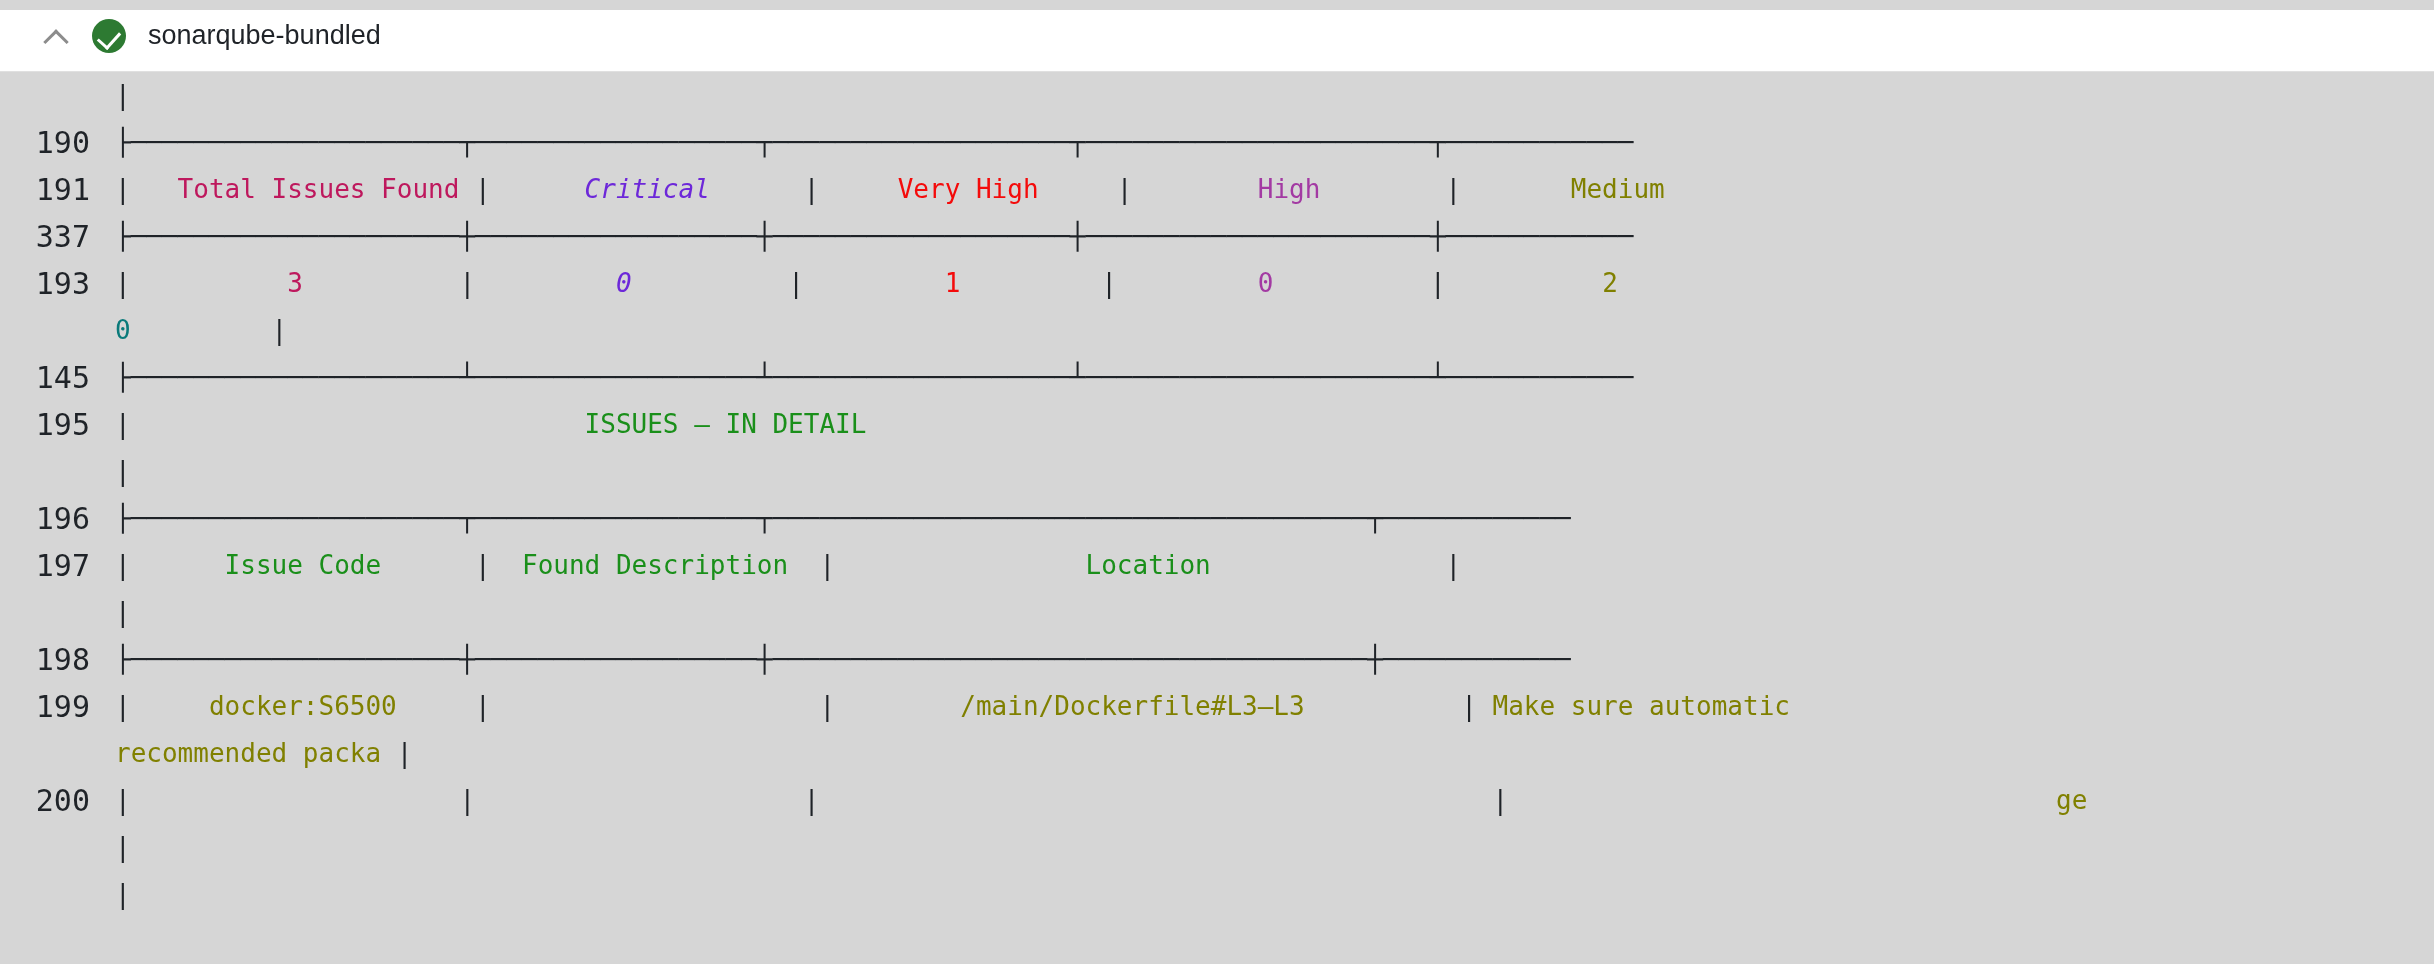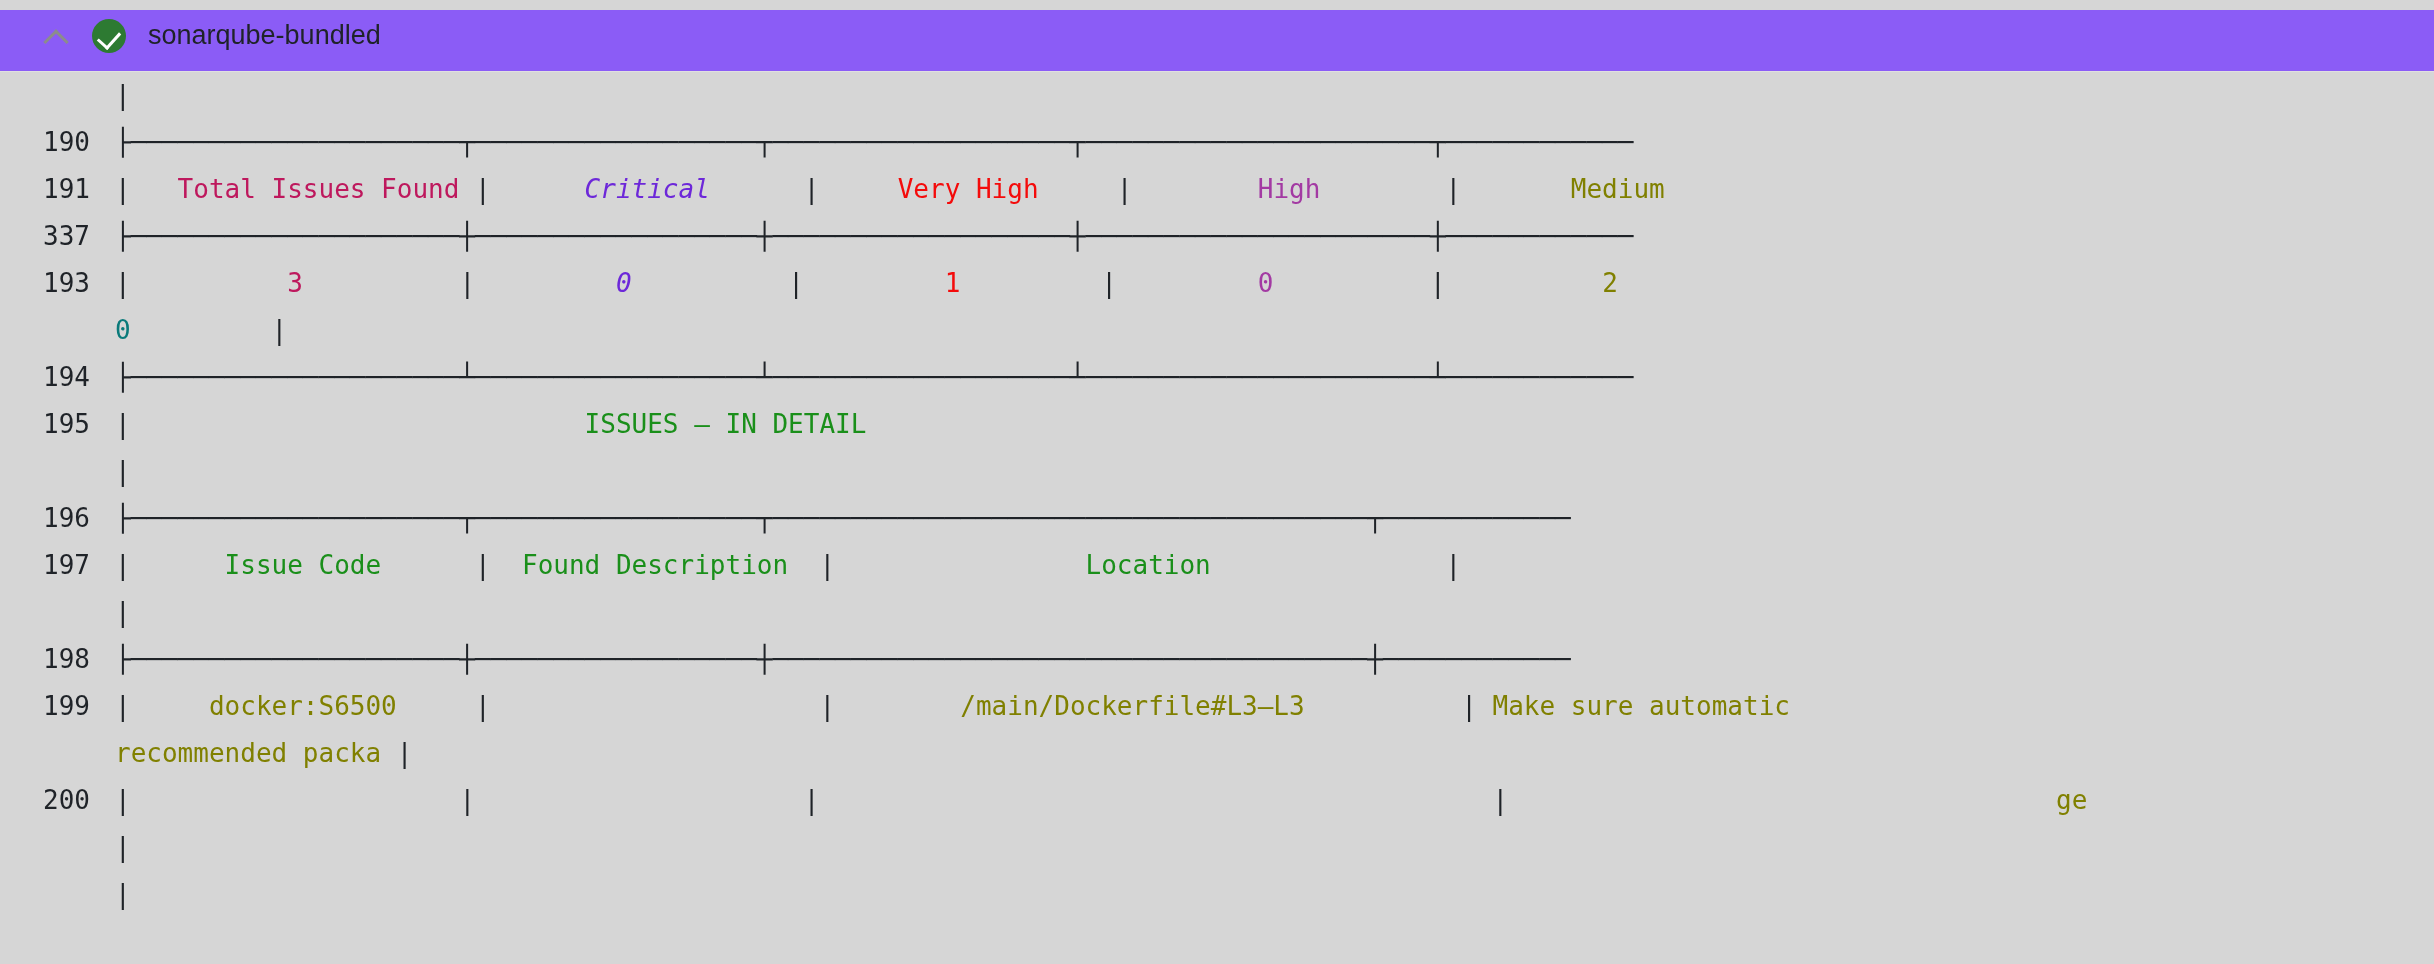--- a/index.html
+++ b/index.html
@@ -10,21 +10,21 @@
     overflow: hidden;
     background: #d6d6d6;
     font-family: "Liberation Sans", sans-serif;
   }
 
   
   #step-header {
     position: absolute;
     top: 0; left: 0;
     width: 2434px; height: 72px;
-    background: #8b5cf6;
+    background: #ffffff;
     display: flex;
     align-items: center;
     padding-left: 42px;
     border-bottom: 1px solid #e0e0e0;
   }
   #step-header .topline {
     position: absolute; top: 0; left: 0;
     width: 100%; height: 10px;
     background: #d6d6d6;
   }
@@ -88,21 +88,21 @@
     white-space: pre;
     min-height: 47px;
   }
   .ln {
     flex: 0 0 auto;
     width: 90px;
     text-align: right;
     padding-right: 0px;
     color: #1f2328;
     font-family: "DejaVu Sans Mono", "Liberation Mono", monospace;
-    font-size: 26px;
+    font-size: 30px;
     user-select: none;
   }
   .content {
     flex: 1 1 auto;
     padding-left: 25px;
     white-space: pre;
     overflow: visible;
   }
   .log-line.wrapped .ln { visibility: hidden; }
 
@@ -127,21 +127,21 @@
 </div>
 
 <div id="log-body">
   <div id="log-lines">
       <div class="log-line"><span class="ln"></span><span class="content"><span class="c-default">|</span></span></div>
       <div class="log-line"><span class="ln">190</span><span class="content"><span class="c-default">├─────────────────────┬──────────────────┬───────────────────┬──────────────────────┬────────────</span></span></div>
       <div class="log-line"><span class="ln">191</span><span class="content"><span class="c-default">|</span><span class="c-blue">   Total Issues Found </span><span class="c-default">|</span><span class="c-maroon">      Critical      </span><span class="c-default">|</span><span class="c-red">     Very High     </span><span class="c-default">|</span><span class="c-magenta">        High        </span><span class="c-default">|</span><span class="c-olive">       Medium       </span></span></div>
       <div class="log-line"><span class="ln">337</span><span class="content"><span class="c-default">├─────────────────────┼──────────────────┼───────────────────┼──────────────────────┼────────────</span></span></div>
       <div class="log-line"><span class="ln">193</span><span class="content"><span class="c-default">|</span><span class="c-blue">          3          </span><span class="c-default">|</span><span class="c-maroon">         0          </span><span class="c-default">|</span><span class="c-red">         1         </span><span class="c-default">|</span><span class="c-magenta">         0          </span><span class="c-default">|</span><span class="c-olive">          2         </span></span></div>
       <div class="log-line wrapped"><span class="ln"></span><span class="content"><span class="c-teal">0</span><span class="c-default">         </span><span class="c-default">|</span></span></div>
-      <div class="log-line"><span class="ln">194</span><span class="content"><span class="c-default">├─────────────────────┴──────────────────┴───────────────────┴──────────────────────┴────────────</span></span></div>
+      <div class="log-line"><span class="ln">145</span><span class="content"><span class="c-default">├─────────────────────┴──────────────────┴───────────────────┴──────────────────────┴────────────</span></span></div>
       <div class="log-line"><span class="ln">195</span><span class="content"><span class="c-default">|</span><span class="c-green">                             ISSUES — IN DETAIL</span></span></div>
       <div class="log-line wrapped"><span class="ln"></span><span class="content"><span class="c-default">|</span></span></div>
       <div class="log-line"><span class="ln">196</span><span class="content"><span class="c-default">├─────────────────────┬──────────────────┬──────────────────────────────────────┬────────────</span></span></div>
       <div class="log-line"><span class="ln">197</span><span class="content"><span class="c-default">|</span><span class="c-green">      Issue Code      </span><span class="c-default">|</span><span class="c-green">  Found Description  </span><span class="c-default">|</span><span class="c-green">                Location               </span><span class="c-default">|</span></span></div>
       <div class="log-line wrapped"><span class="ln"></span><span class="content"><span class="c-default">|</span></span></div>
       <div class="log-line"><span class="ln">198</span><span class="content"><span class="c-default">├─────────────────────┼──────────────────┼──────────────────────────────────────┼────────────</span></span></div>
       <div class="log-line"><span class="ln">199</span><span class="content"><span class="c-default">|</span><span class="c-olive">     docker:S6500     </span><span class="c-default">|</span><span class="c-default">                     </span><span class="c-default">|</span><span class="c-olive">        /main/Dockerfile#L3–L3          </span><span class="c-default">|</span><span class="c-olive"> Make sure automatic</span></span></div>
       <div class="log-line wrapped"><span class="ln"></span><span class="content"><span class="c-olive">recommended packa </span><span class="c-default">|</span></span></div>
       <div class="log-line"><span class="ln">200</span><span class="content"><span class="c-default">|</span><span class="c-default">                     </span><span class="c-default">|</span><span class="c-default">                     </span><span class="c-default">|</span><span class="c-default">                                           </span><span class="c-default">|</span><span class="c-olive">                                   ge</span></span></div>
       <div class="log-line wrapped"><span class="ln"></span><span class="content"><span class="c-default">|</span></span></div>

